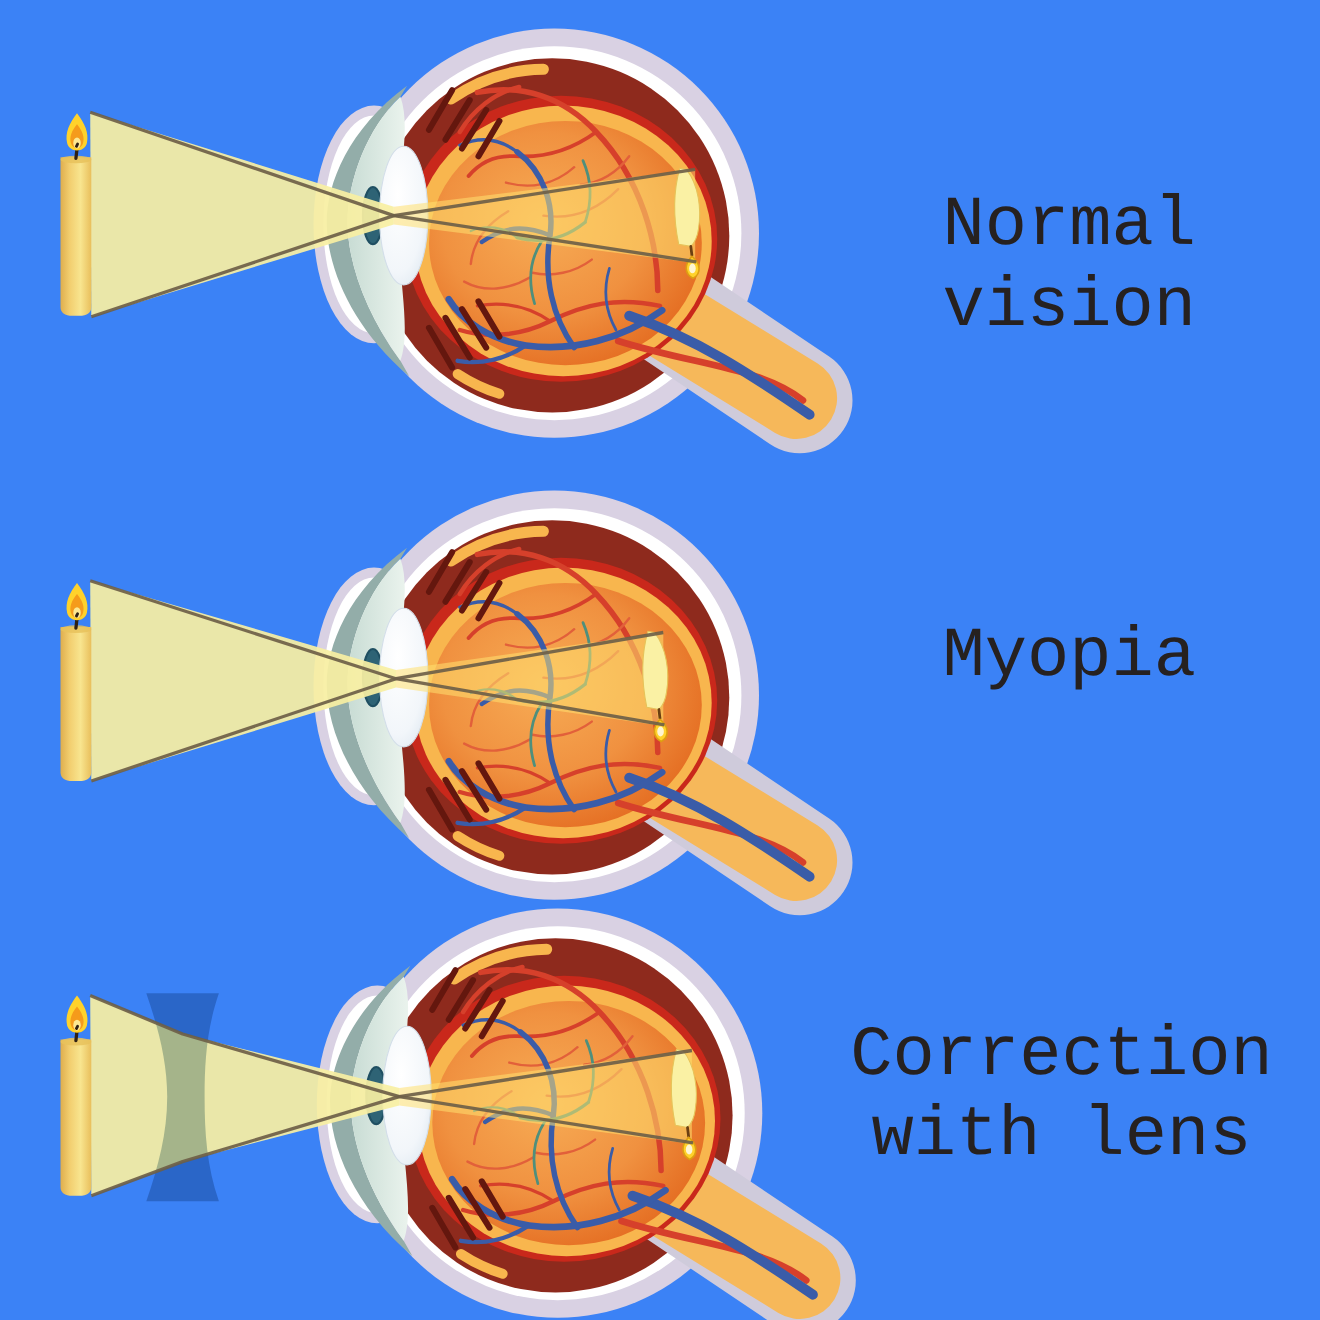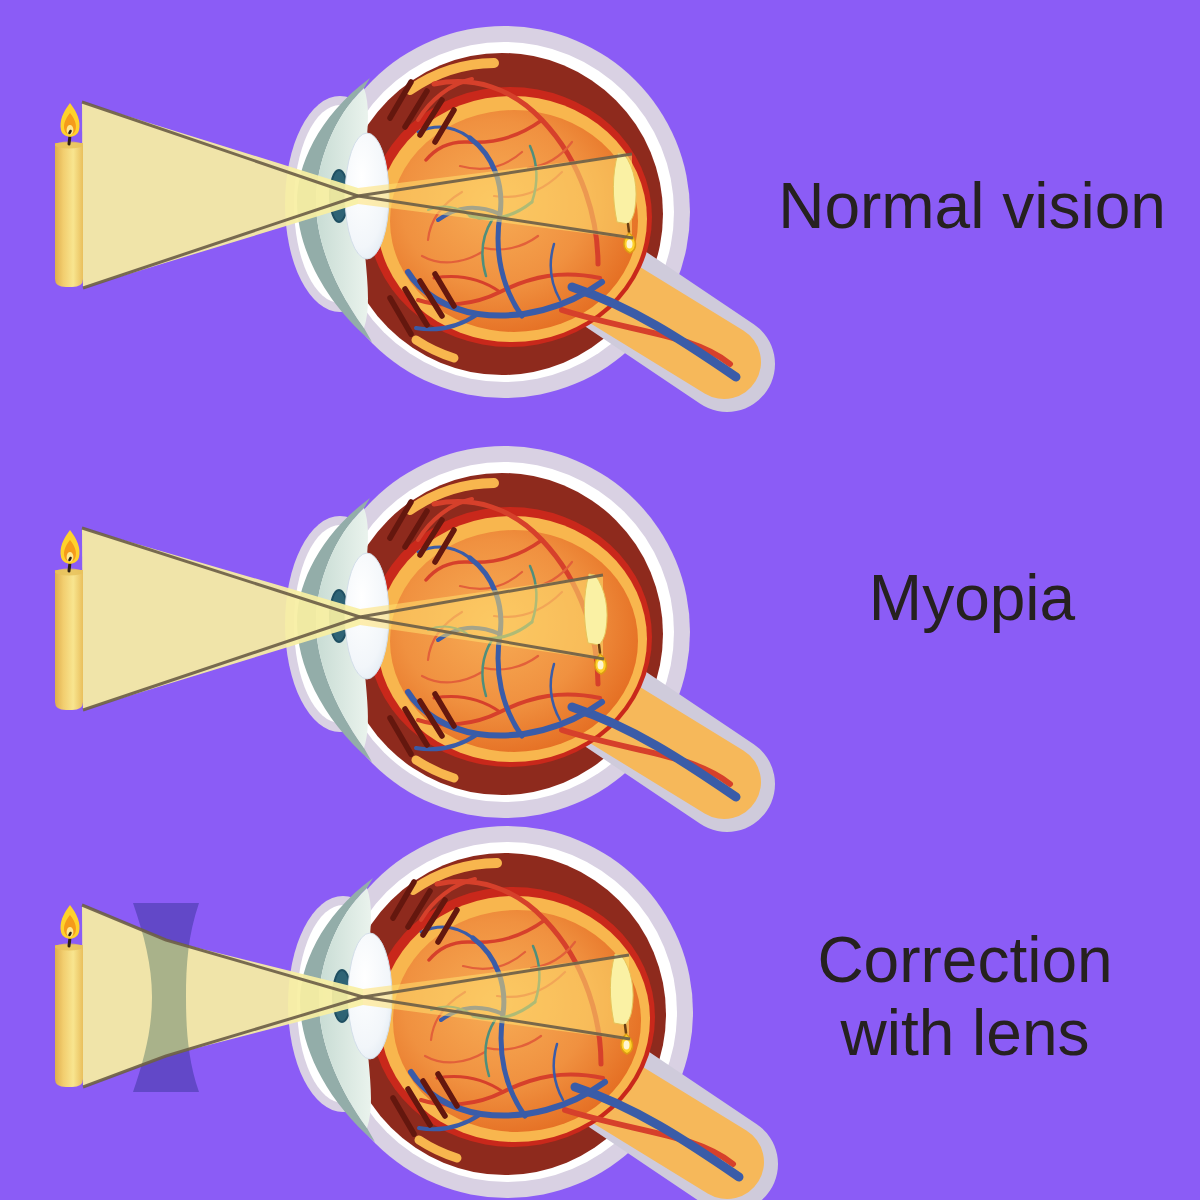--- a/index.html
+++ b/index.html
@@ -1,17 +1,17 @@
 <!DOCTYPE html>
 <html><head>
 <meta charset="utf-8">
 <style>
   html,body{margin:0;padding:0;background:#ffffff;}
-  #stage{position:relative;width:1200px;height:1200px;background:#8b5cf6;overflow:hidden;
-         font-family:Liberation Sans, sans-serif;}
+  #stage{position:relative;width:1200px;height:1200px;background:#3b82f6;overflow:hidden;
+         font-family:Liberation Mono, monospace;}
   #diagram{position:absolute;left:0;top:0;}
   .label{position:absolute;text-align:center;font-size:64px;font-weight:400;
          letter-spacing:0px;line-height:1.14;color:#262120;}
   #label-0{left:742px;top:170px;width:460px;}
   #label-1{left:742px;top:562px;width:460px;}
   #label-2{left:765px;top:924px;width:400px;text-align:center;}
 </style>
 </head>
 <body>
 

